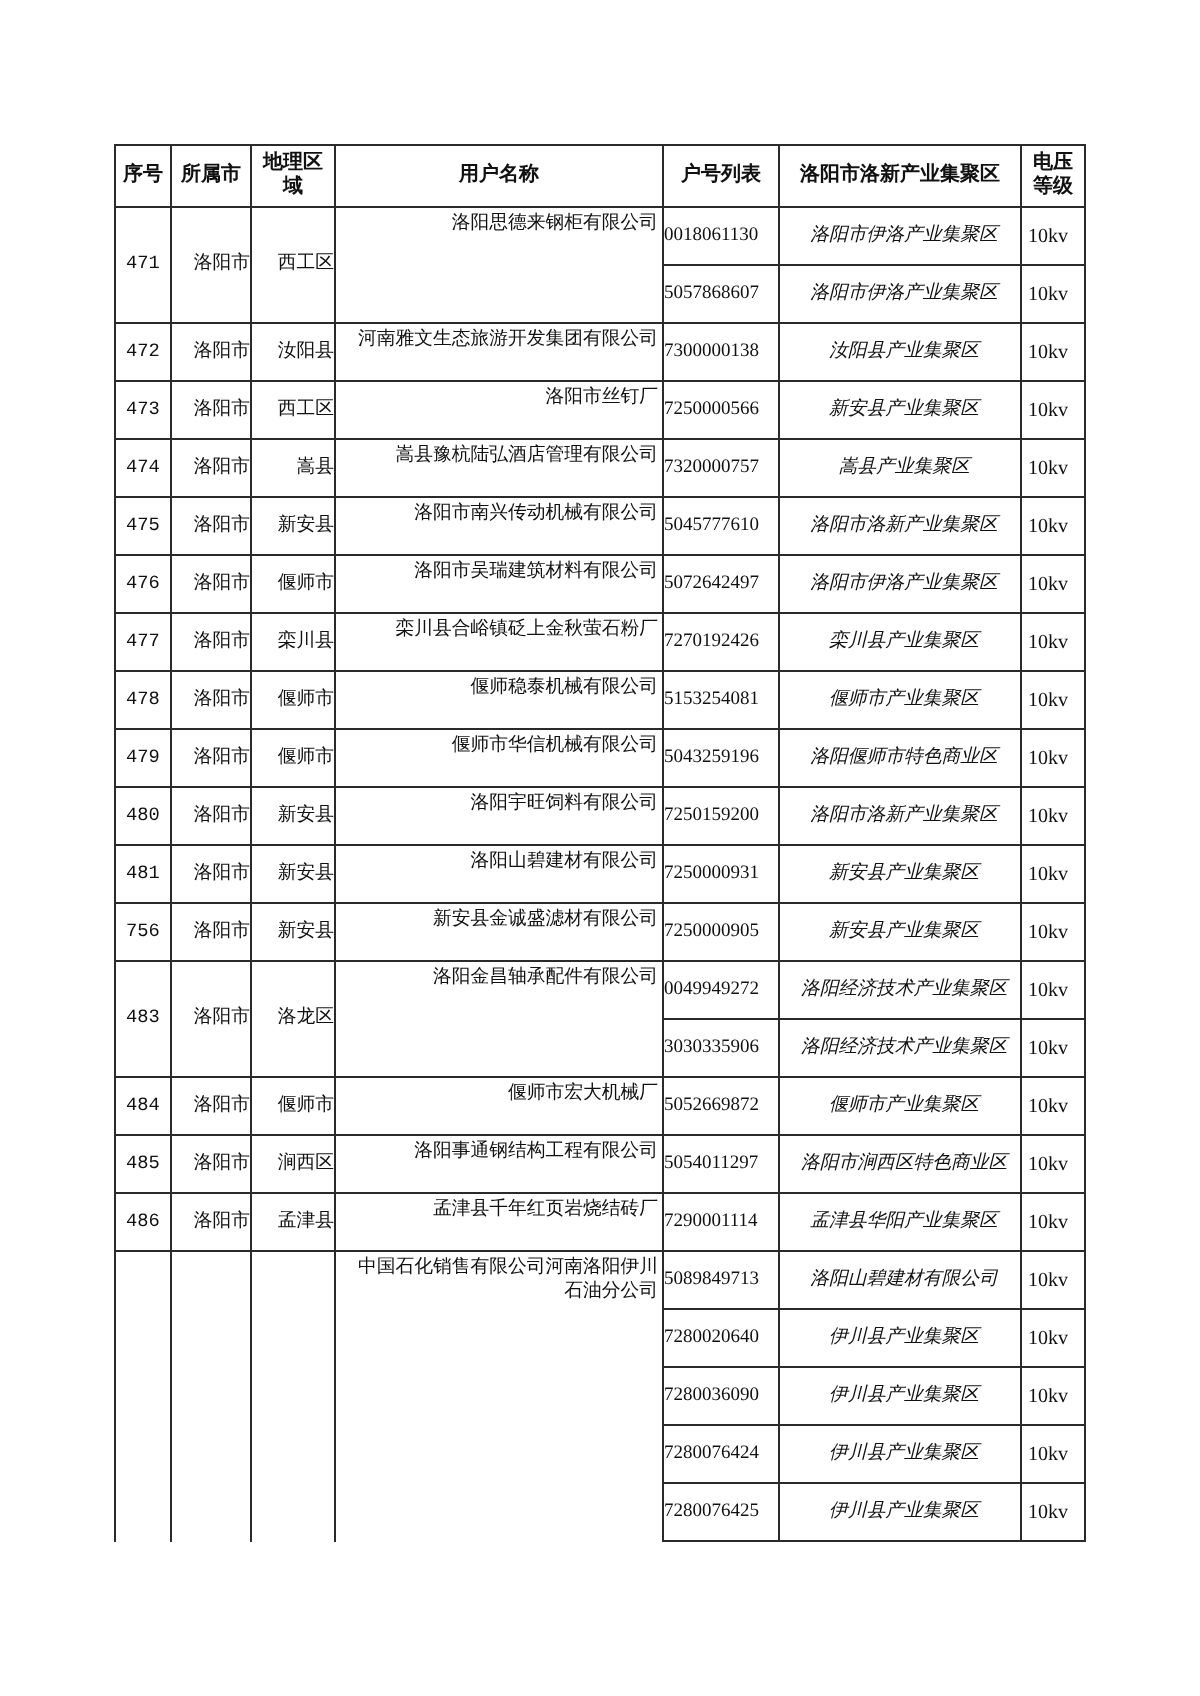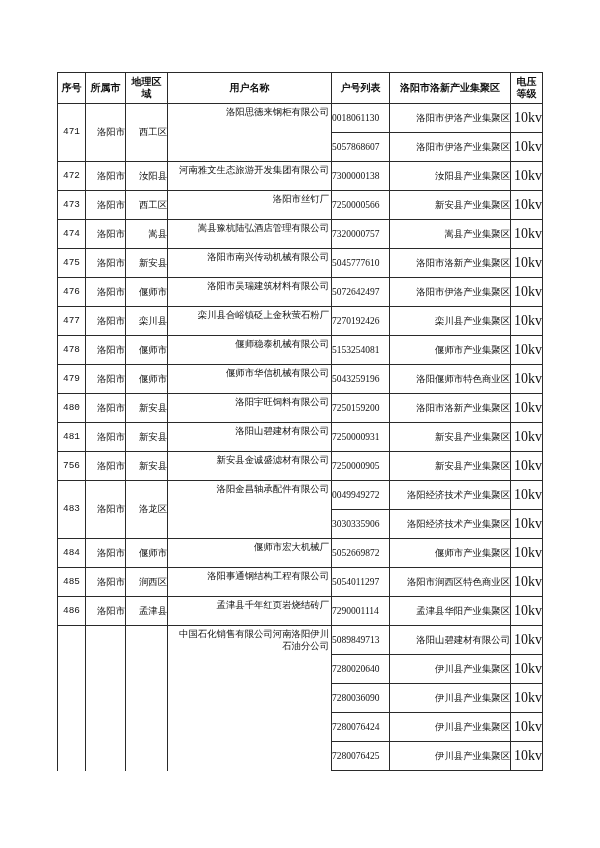--- a/index.html
+++ b/index.html
@@ -19,22 +19,22 @@
   thead th {
     font-weight:bold; font-size:10px; line-height:1.2;
     text-align:center; vertical-align:middle; padding:0 1px;
   }
   tbody tr { height:29px; }
   tbody td { font-size:9.4px; vertical-align:middle; line-height:1.3; }
   td.no   { text-align:center;font-family:Liberation Mono, monospace; }
   td.city, td.region { text-align:right; padding-left:5px; }
   td.user { vertical-align:top; text-align:right; padding:2px 2px 0 3px; }
   td.acct { text-align:left; font-size:9.5px;font-family:Liberation Serif, serif; }
-  td.cluster { text-align:right; padding-left:4px; }
-  td.volt { text-align:left; padding-left:3px; font-size:14px; }
+  td.cluster { text-align:center; padding-left:4px;font-style:italic; }
+  td.volt { text-align:left; padding-left:3px; font-size:10px; }
   
   tbody td.cut { border-bottom:none; }
   .c-no{width:28px}.c-city{width:40px}.c-region{width:42px}.c-user{width:164px}
   .c-acct{width:58px}.c-cluster{width:121px}.c-volt{width:32px}
 </style>
 </head>
 <body>
 
 <div class="page">
   <table class="user-table">

